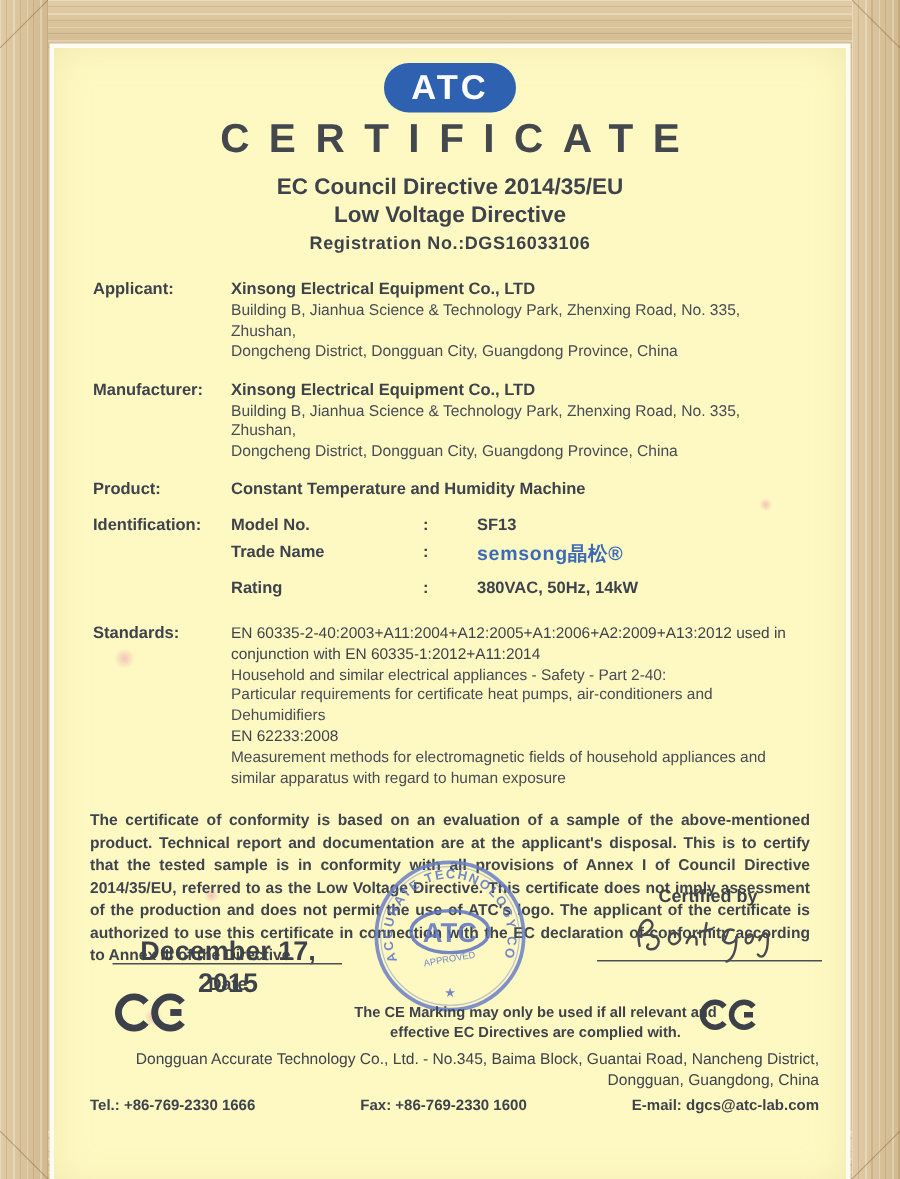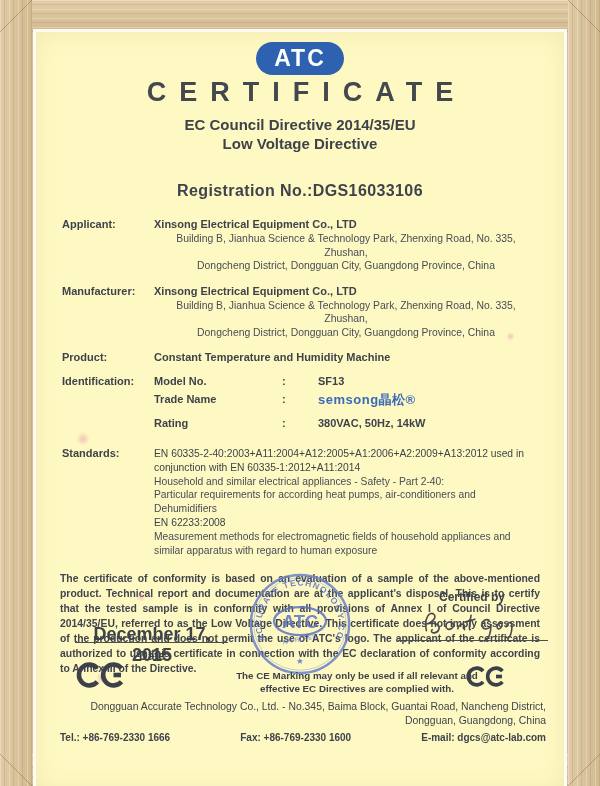--- a/index.html
+++ b/index.html
@@ -52,29 +52,29 @@
     background:#2e62b0;display:flex;align-items:center;justify-content:center;
   }
   .logo-pill span{color:#ffffff;font-weight:bold;font-size:23px;letter-spacing:2px;}
   .cert-title{
     margin:2px 0 0 0;text-align:center;font-size:27px;font-weight:bold;
     letter-spacing:13px;color:#43474e;text-indent:13px;
   }
   .subtitle{margin-top:5px;text-align:center;font-size:14px;font-weight:bold;}
   .directive{text-align:center;font-size:15px;font-weight:bold;line-height:19px;}
   .directive.first{margin-top:7px;}
-  .registration{margin-top:29px;text-align:center;font-size:16px;font-weight:bold;letter-spacing:.4px;}
+  .registration{margin-top:2px;text-align:center;font-size:12px;font-weight:bold;letter-spacing:.4px;}
 
   
   .rows{margin:18px 26px 0 26px;font-size:11px;}
   .row{display:flex;align-items:flex-start;margin-top:12px;}
   .row .label{width:92px;flex:0 0 92px;font-weight:bold;}
   .row .content{flex:1;min-width:0;}
   .bold{font-weight:bold;}
-  .addr{font-weight:normal;font-size:10.4px;line-height:13.5px;margin-top:2px;color:#474c55;text-align:center;}
+  .addr{font-weight:normal;font-size:10.4px;line-height:13.5px;margin-top:2px;color:#474c55;}
   .addr.second{margin-top:0;}
   .ident-row{display:flex;margin-bottom:6px;gap:20px;}
   .ident-name{width:108px;flex:0 0 108px;font-weight:bold;}
   .ident-sep{width:16px;flex:0 0 16px;font-weight:bold;}
   .ident-value{font-weight:bold;}
   .trade-logo{color:#3a6ab8;font-weight:bold;font-size:13px;letter-spacing:.5px;position:relative;top:-2px;}
   .std-line{font-size:10.3px;line-height:13.8px;color:#474c55;}
   .std-line.bold{font-weight:normal;color:#3e434b;}
 
   .declaration{
@@ -174,21 +174,21 @@
             <span class="ident-value">380VAC, 50Hz, 14kW</span>
           </div>
         </div>
       </div>
 
       <div class="row">
         <div class="label">Standards:</div>
         <div class="content">
           <div class="std-line bold">EN 60335-2-40:2003+A11:2004+A12:2005+A1:2006+A2:2009+A13:2012 used in conjunction with EN 60335-1:2012+A11:2014</div>
           <div class="std-line">Household and similar electrical appliances - Safety - Part 2-40:</div>
-          <div class="std-line">Particular requirements for according heat pumps, air-conditioners and Dehumidifiers</div>
+          <div class="std-line">Particular requirements for certificate heat pumps, air-conditioners and Dehumidifiers</div>
           <div class="std-line bold">EN 62233:2008</div>
           <div class="std-line">Measurement methods for electromagnetic fields of household appliances and similar apparatus with regard to human exposure</div>
         </div>
       </div>
     </div>
 
     <div class="declaration">The certificate of conformity is based on an evaluation of a sample of the above-mentioned product. Technical report and documentation are at the applicant's disposal. This is to certify that the tested sample is in conformity with all provisions of Annex I of Council Directive 2014/35/EU, referred to as the Low Voltage Directive. This certificate does not imply assessment of the production and does not permit the use of ATC's logo. The applicant of the certificate is authorized to use this certificate in connection with the EC declaration of conformity according to Annex III of the Directive.</div>
 
     <div class="abs stamp-wrap">
       <svg width="104" height="104" viewBox="0 0 108 108">

